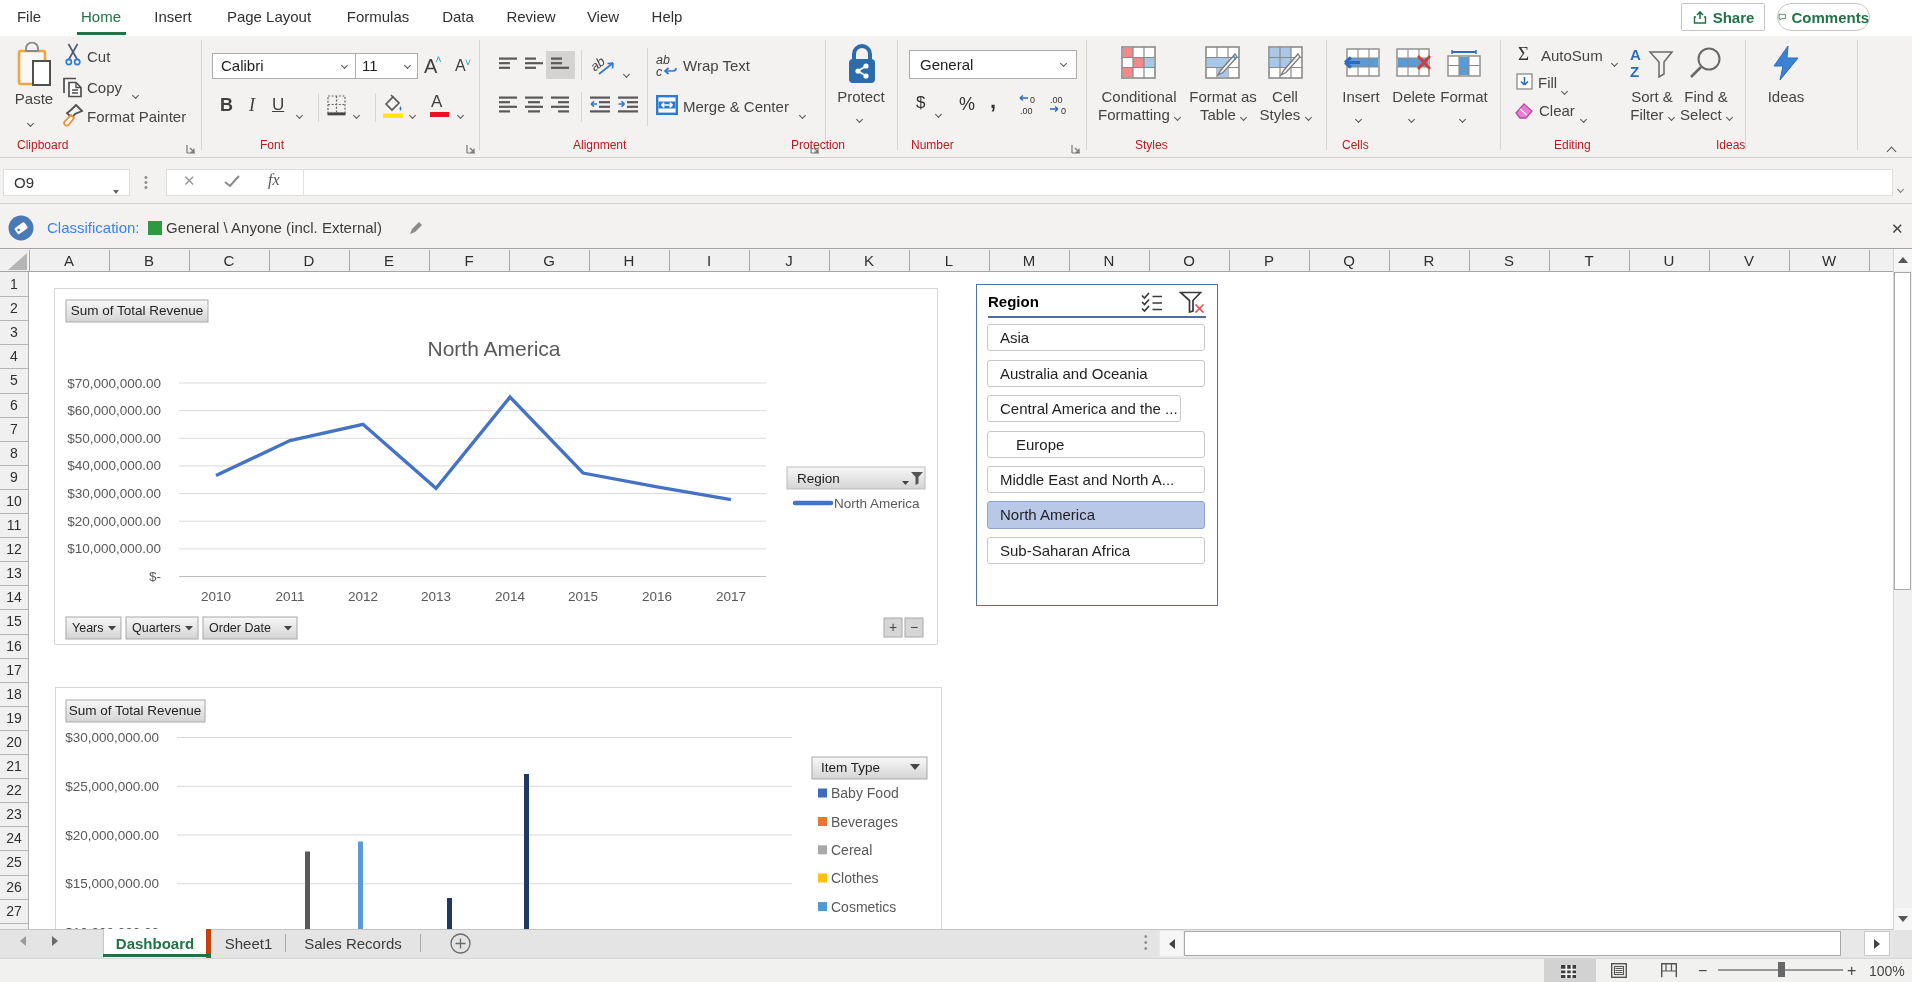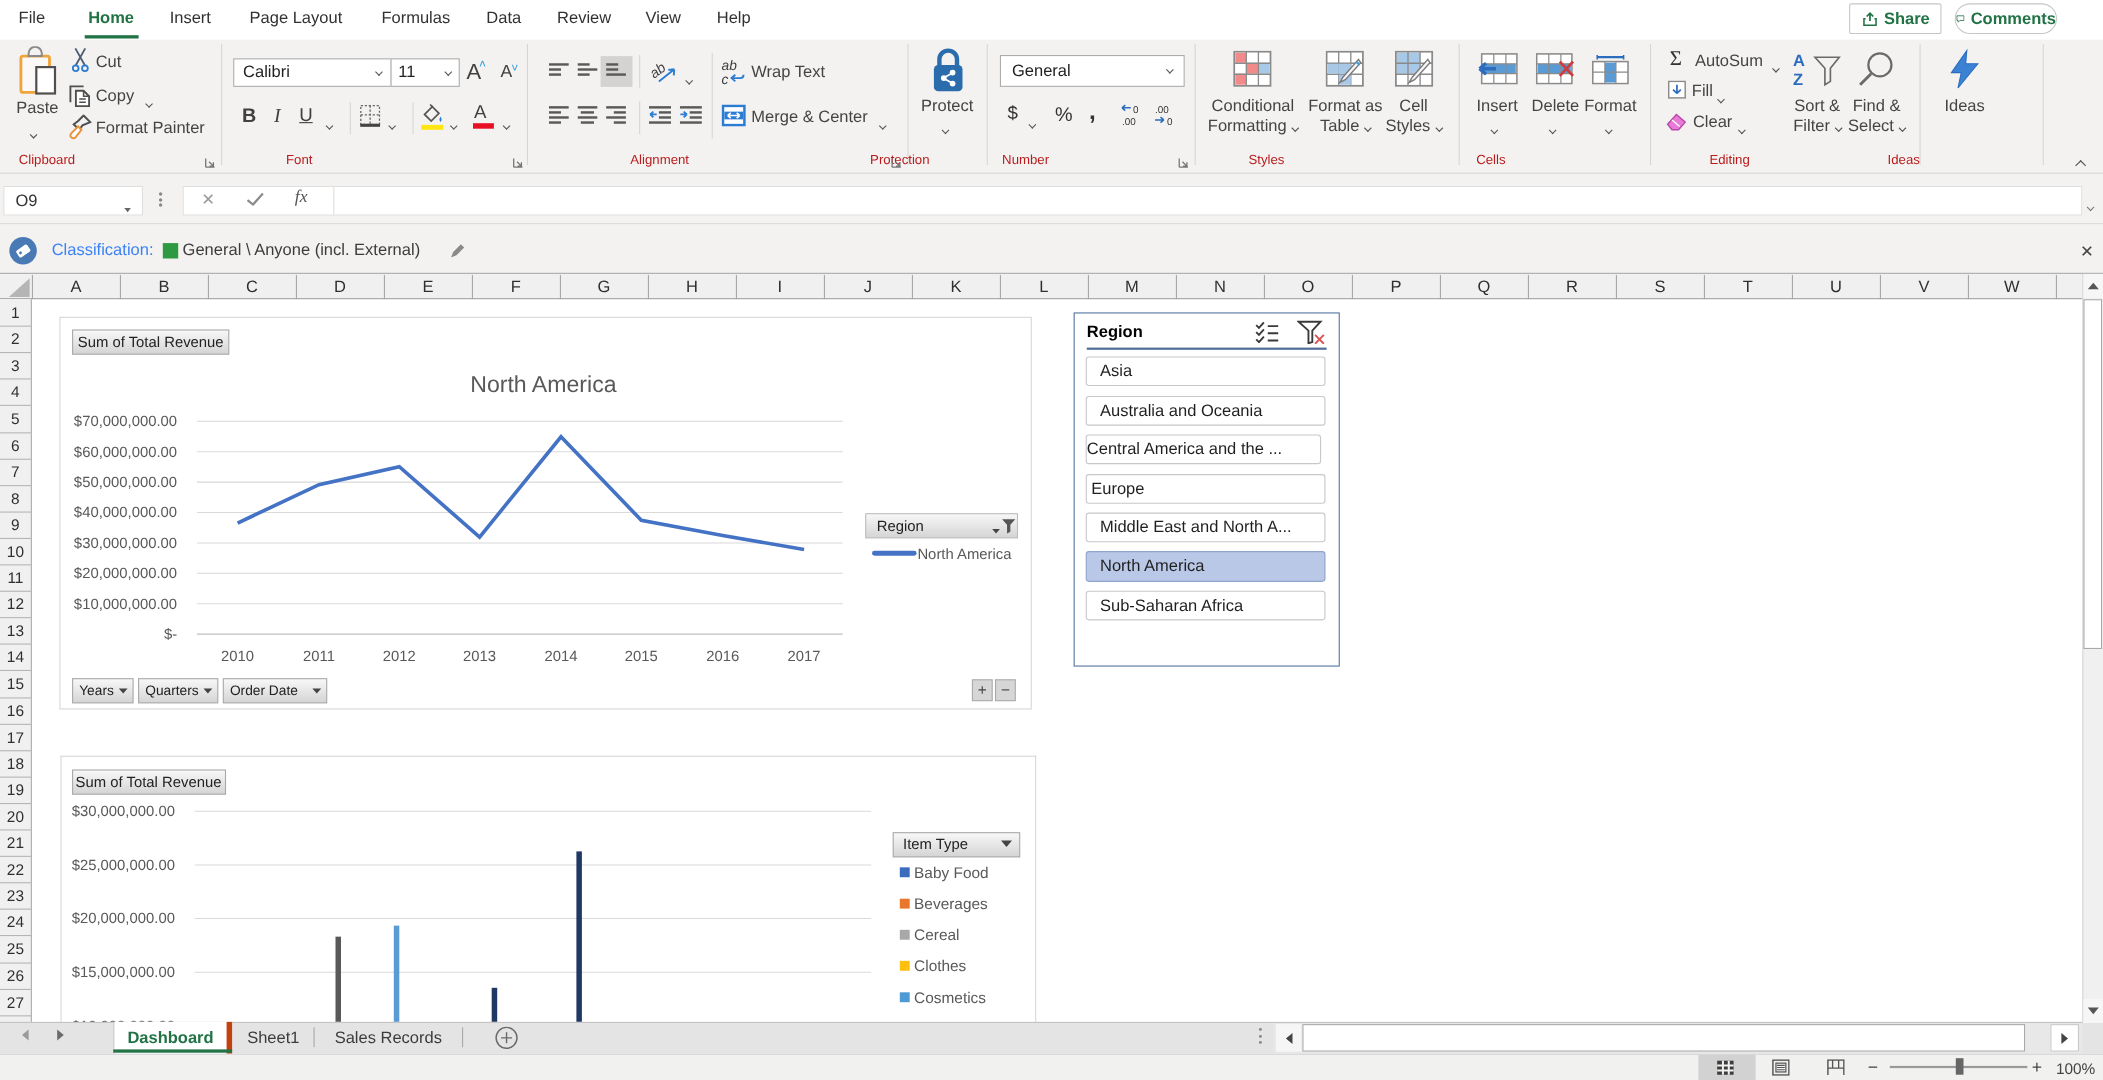--- a/index.html
+++ b/index.html
@@ -8,21 +8,21 @@
 .t15{font-size:15px;color:#444}
 .glab{font-size:12px;color:#b91c1c;}
 .sep{position:absolute;top:40px;height:110px;width:1px;background:#d8d6d3}
 .chevs{display:inline-block;width:5px;height:5px;border-right:1.3px solid #555;border-bottom:1.3px solid #555;transform:rotate(45deg)}
 .tri{display:inline-block;width:0;height:0;border-left:4px solid transparent;border-right:4px solid transparent;border-top:5px solid #444}
 .combo{position:absolute;background:#fff;border:1px solid #acacac;font-size:15px;color:#222}
 </style></head><body>
 
 <div class="a" style="left:0;top:0;width:1912px;height:36px;background:#fff"></div>
 <div class="a" style="left:-31px;top:0;width:120px;height:33px;display:flex;align-items:center;justify-content:center;font-size:15px;color:#323130;font-weight:normal">File</div>
-<div class="a" style="left:41px;top:0;width:120px;height:33px;display:flex;align-items:center;justify-content:center;font-size:15px;color:#217346;font-weight:bold">Home</div>
+<div class="a" style="left:41px;top:0;width:120px;height:33px;display:flex;align-items:center;justify-content:center;font-size:15px;color:#217346;font-weight:normal">Home</div>
 <div class="a" style="left:113px;top:0;width:120px;height:33px;display:flex;align-items:center;justify-content:center;font-size:15px;color:#323130;font-weight:normal">Insert</div>
 <div class="a" style="left:209px;top:0;width:120px;height:33px;display:flex;align-items:center;justify-content:center;font-size:15px;color:#323130;font-weight:normal">Page Layout</div>
 <div class="a" style="left:318px;top:0;width:120px;height:33px;display:flex;align-items:center;justify-content:center;font-size:15px;color:#323130;font-weight:normal">Formulas</div>
 <div class="a" style="left:398px;top:0;width:120px;height:33px;display:flex;align-items:center;justify-content:center;font-size:15px;color:#323130;font-weight:normal">Data</div>
 <div class="a" style="left:471px;top:0;width:120px;height:33px;display:flex;align-items:center;justify-content:center;font-size:15px;color:#323130;font-weight:normal">Review</div>
 <div class="a" style="left:543px;top:0;width:120px;height:33px;display:flex;align-items:center;justify-content:center;font-size:15px;color:#323130;font-weight:normal">View</div>
 <div class="a" style="left:607px;top:0;width:120px;height:33px;display:flex;align-items:center;justify-content:center;font-size:15px;color:#323130;font-weight:normal">Help</div>
 <div class="a" style="left:77px;top:32px;width:49px;height:3px;background:#217346"></div>
 <div class="a ctr" style="left:1681px;top:3px;width:84px;height:28px;border:1px solid #c8c6c4;border-radius:2px;background:#fff">
 <svg width="16" height="16" viewBox="0 0 16 16" style="margin-right:5px">
@@ -496,22 +496,22 @@
 <path d="M2 3.5 l2.5 2.5 l4.5-5 M2 10 l2.5 2.5 l4.5-5 M2 16.5 l2.5 2.5 l4.5-5" stroke="#3a3a3a" stroke-width="1.7" fill="none"></path>
 <path d="M12.5 4.5 h9.5 M12.5 11 h9.5 M12.5 17.5 h9.5" stroke="#3a3a3a" stroke-width="1.7"></path>
     </svg></div>
 <div class="a" style="left:1179px;top:291px"><svg width="26" height="22">
 <path d="M1.5 1.5 H21.5 L14 9.5 V20 l-3.5 1 V9.5 Z" fill="none" stroke="#3a3a3a" stroke-width="1.7"></path>
 <path d="M16.5 13.5 l8 8 M24.5 13.5 l-8 8" stroke="#d95454" stroke-width="1.7"></path>
     </svg></div>
 <div class="a" style="left:988px;top:316px;width:218px;height:1.5px;background:#4f6d96"></div>
 <div class="a" style="left:987px;top:324.2px;width:218px;height:27.3px;background:#fff;border:1px solid #c8c8c8;border-radius:3px;font-size:15px;color:#1f1f1f;line-height:25px;padding-left:12px;white-space:nowrap;overflow:hidden">Asia</div>
 <div class="a" style="left:987px;top:359.6px;width:218px;height:27.3px;background:#fff;border:1px solid #c8c8c8;border-radius:3px;font-size:15px;color:#1f1f1f;line-height:25px;padding-left:12px;white-space:nowrap;overflow:hidden">Australia and Oceania</div>
-<div class="a" style="left:987px;top:395.1px;width:214px;height:27.3px;background:#fff;border:1px solid #c8c8c8;border-radius:3px;font-size:15px;color:#1f1f1f;line-height:25px;white-space:nowrap;overflow:hidden">Central America and the ...</div>
-<div class="a" style="left:987px;top:430.5px;width:218px;height:27.3px;background:#fff;border:1px solid #c8c8c8;border-radius:3px;font-size:15px;color:#1f1f1f;line-height:25px;padding-left:4px;white-space:nowrap;overflow:hidden">Europe</div>
+<div class="a" style="left:987px;top:395.1px;width:194px;height:27.3px;background:#fff;border:1px solid #c8c8c8;border-radius:3px;font-size:15px;color:#1f1f1f;line-height:25px;padding-left:12px;white-space:nowrap;overflow:hidden">Central America and the ...</div>
+<div class="a" style="left:987px;top:430.5px;width:218px;height:27.3px;background:#fff;border:1px solid #c8c8c8;border-radius:3px;font-size:15px;color:#1f1f1f;line-height:25px;padding-left:28px;white-space:nowrap;overflow:hidden">Europe</div>
 <div class="a" style="left:987px;top:466.0px;width:218px;height:27.3px;background:#fff;border:1px solid #c8c8c8;border-radius:3px;font-size:15px;color:#1f1f1f;line-height:25px;padding-left:12px;white-space:nowrap;overflow:hidden">Middle East and North A...</div>
 <div class="a" style="left:987px;top:501.4px;width:218px;height:27.3px;background:#bac8e8;border:1px solid #8fa3cc;border-radius:3px;font-size:15px;color:#1f1f1f;line-height:25px;padding-left:12px;white-space:nowrap;overflow:hidden">North America</div>
 <div class="a" style="left:987px;top:536.9px;width:218px;height:27.3px;background:#fff;border:1px solid #c8c8c8;border-radius:3px;font-size:15px;color:#1f1f1f;line-height:25px;padding-left:12px;white-space:nowrap;overflow:hidden">Sub-Saharan Africa</div>
 <div class="a" style="left:55px;top:687px;width:887px;height:242px;background:#fff;border:1px solid #d7d7d7;border-bottom:none"></div>
 <svg class="a" style="left:55px;top:687px" width="887" height="242" viewBox="0 0 887 242">
     <rect x="11" y="13" width="139" height="22" fill="url(#gb2)" stroke="#a8a8a8"></rect>
     <defs>
       <linearGradient id="gb2" x1="0" y1="0" x2="0" y2="1">
         <stop offset="0" stop-color="#f8f8f8"></stop>
         <stop offset="1" stop-color="#d4d4d4"></stop>

